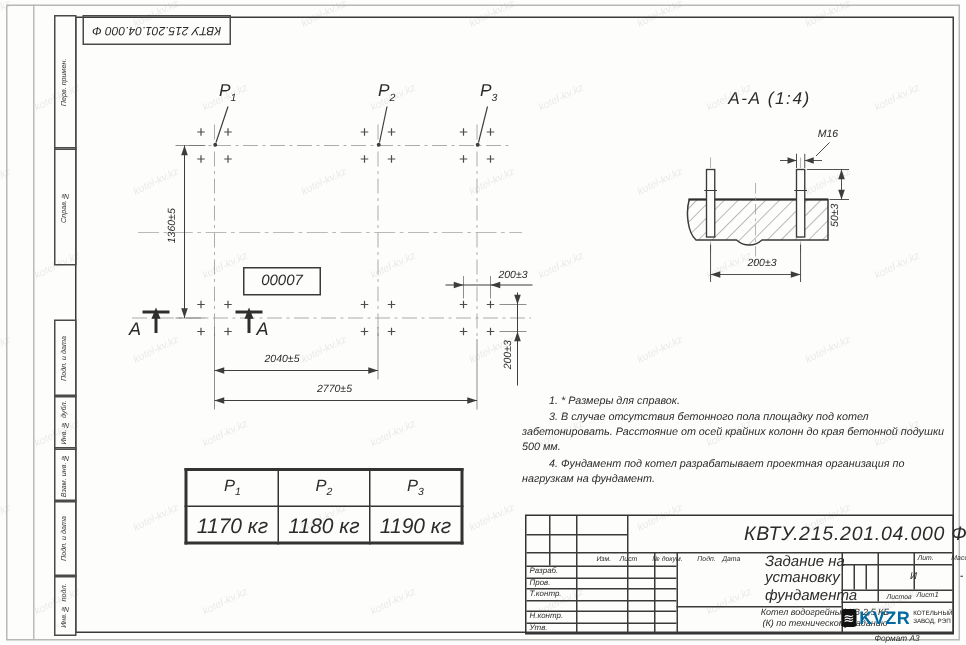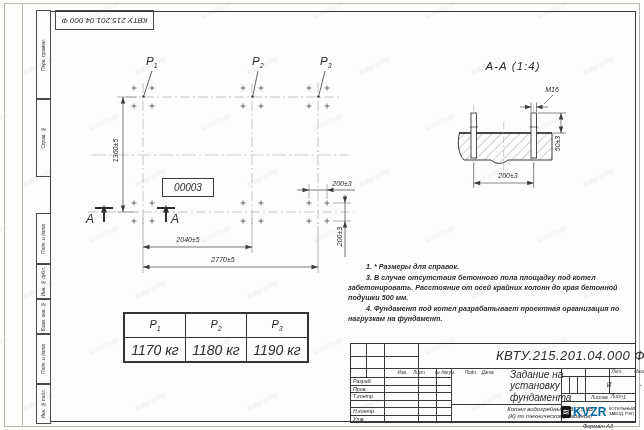--- a/index.html
+++ b/index.html
@@ -21,21 +21,21 @@
   .rot90{transform:rotate(-90deg);}
   .plabel{font-size:11.5px;}
   .plabel sub{font-size:7px;}
   .level-box{position:absolute;left:162px;top:178px;width:50px;height:17px;border:1px solid #3a3a3a;
              text-align:center;line-height:17px;font-size:10px;font-style:italic;}
   .ptable{position:absolute;left:123px;top:312px;border-collapse:collapse;border:2px solid #333;}
   .ptable th,.ptable td{border:1px solid #333;width:58px;height:21px;text-align:center;
              font-style:italic;font-weight:normal;}
   .ptable th{font-size:11px;} .ptable th sub{font-size:7px;}
   .ptable td{font-size:14px;}
-  .notes{position:absolute;left:348px;top:262px;width:284px;font-size:7.2px;font-style:italic;line-height:1.4;font-weight:bold;}
+  .notes{position:absolute;left:348px;top:262px;width:284px;font-size:7.2px;font-style:italic;line-height:1.4;}
   .notes p{margin:0 0 1px 0;text-indent:18px;}
   .tblock{position:absolute;left:350px;top:343px;width:284px;height:78px;border:1.2px solid #333;}
   .tb-h{position:absolute;background:#3a3a3a;height:1px;}
   .tb-v{position:absolute;background:#3a3a3a;width:1px;}
   .tb-txt{position:absolute;font-style:italic;white-space:nowrap;color:#2b2b2b;}
   .tb-cell{position:absolute;text-align:center;font-style:italic;padding-left:44px;}
   .docnum{left:67px;top:0;width:217px;height:24px;line-height:24px;font-size:13px;letter-spacing:0.5px;}
   .emblem{width:14px;height:12px;background:#111;border-radius:2px;color:#fff;font-size:9px;
           line-height:12px;text-align:center;margin-right:2px;}
   .logo-wrap{position:absolute;left:210px;top:57px;width:74px;height:21px;display:flex;
@@ -245,21 +245,21 @@
         <path d="M561 133 l-2.2 -6.5 l4.4 0 Z"></path>
       <path d="M473.7 183 l6.5 -2.2 l0 4.4 Z"></path>
         <path d="M533.7 183 l-6.5 -2.2 l0 4.4 Z"></path>
     </g>
   </svg>
 
   <div class="txt plabel" style="left:146px;top:55px;"><span>P</span><sub>1</sub></div>
   <div class="txt plabel" style="left:252px;top:55px;"><span>P</span><sub>2</sub></div>
   <div class="txt plabel" style="left:320px;top:55px;"><span>P</span><sub>3</sub></div>
 
-  <div class="level-box">00003</div>
+  <div class="level-box">00007</div>
 
   <div class="txt dim rot90" style="left:96px;top:147px;width:38px;">1360±5</div>
   <div class="txt dim" style="left:158px;top:236px;width:60px;">2040±5</div>
   <div class="txt dim" style="left:193px;top:256px;width:60px;">2770±5</div>
   <div class="txt dim" style="left:322px;top:180px;width:40px;">200±3</div>
   <div class="txt dim rot90" style="left:321px;top:233px;width:36px;">200±3</div>
 
   <div class="txt" style="left:86px;top:212px;font-size:12px;">А</div>
   <div class="txt" style="left:171px;top:212px;font-size:12px;">А</div>
 

